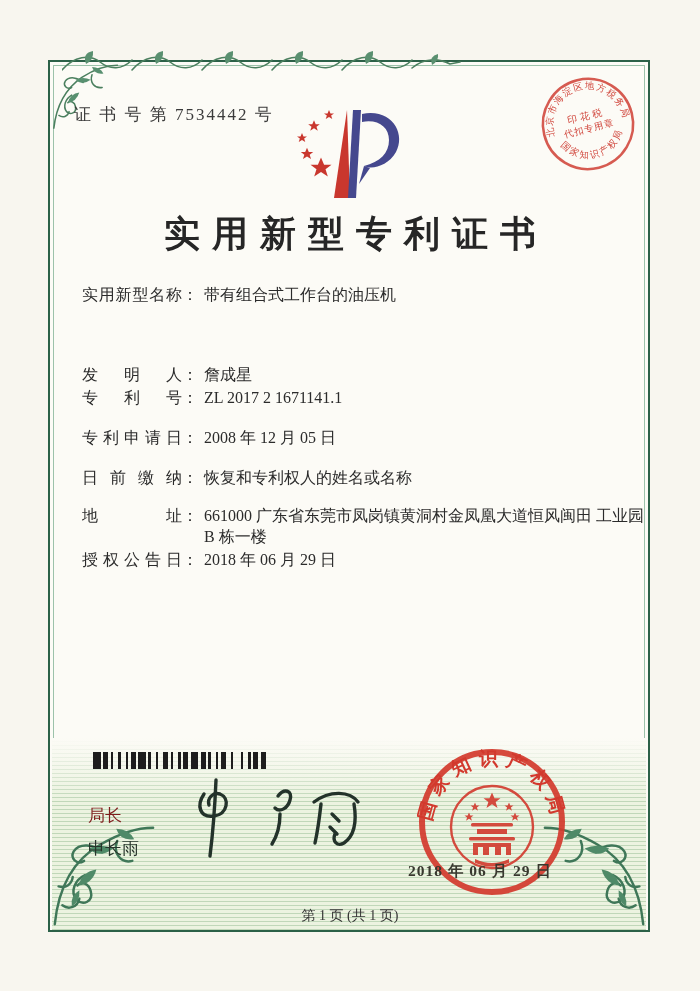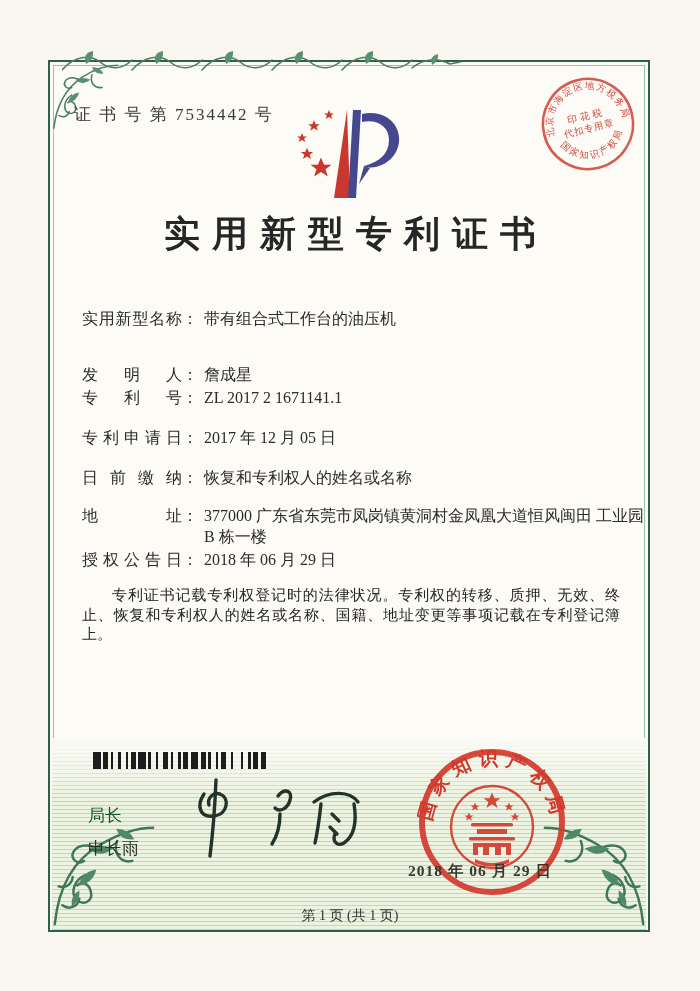--- a/index.html
+++ b/index.html
@@ -49,21 +49,21 @@
   .bodytext{
     left:82px;top:586px;width:538px;font-size:15px;line-height:19.5px;
     text-align:justify;color:#262626;
   }
   .bodytext p{margin:0;text-indent:2em;}
   
   .barcode{left:93px;top:752px;width:180px;height:17px;display:flex;overflow:hidden;}
   .barcode .bar{background:#1d1d1d;flex:none;height:100%;}
   .barcode .sp{flex:none;height:100%;}
   
-  .sig-title{left:88px;top:804px;font-size:17px;color:#14532d;font-family:"Liberation Sans","DejaVu Sans",sans-serif;}
+  .sig-title{left:88px;top:804px;font-size:17px;color:#7f1d1d;font-family:"Liberation Sans","DejaVu Sans",sans-serif;}
   .sig-name{left:88px;top:837px;font-size:17px;color:#27342b;font-family:"Liberation Sans","DejaVu Sans",sans-serif;}
   .sig-script{left:182px;top:772px;}
   
   .office-seal{left:417px;top:747px;}
   .seal-date{
     left:408px;top:861px;font-size:15.5px;letter-spacing:1px;color:#38382f;
     z-index:6;font-weight:bold;
   }
   .tax-seal{left:539px;top:75px;transform:rotate(-14deg);}
   
@@ -177,44 +177,43 @@
       <use href="#st" transform="translate(17,48) scale(0.62)"></use>
       <use href="#st" transform="translate(12,32) scale(0.5)"></use>
       <use href="#st" transform="translate(24,20) scale(0.58)"></use>
       <use href="#st" transform="translate(39,9) scale(0.5)"></use>
     </g>
   </svg>
 </div>
 
 <div class="abs title">实用新型专利证书</div>
 
-<div class="abs frow" style="top:308px;">
+<div class="abs frow" style="top:284px;">
   <span class="flabel">实用新型名称</span><span class="fcolon">：</span><span class="fvalue">带有组合式工作台的油压机</span>
 </div>
 <div class="abs frow" style="top:364px;">
   <span class="flabel">发明人</span><span class="fcolon">：</span><span class="fvalue">詹成星</span>
 </div>
 <div class="abs frow" style="top:387px;">
   <span class="flabel">专利号</span><span class="fcolon">：</span><span class="fvalue">ZL 2017 2 1671141.1</span>
 </div>
 <div class="abs frow" style="top:427px;">
-  <span class="flabel">专利申请日</span><span class="fcolon">：</span><span class="fvalue">2017 年 12 月 05 日</span>
+  <span class="flabel">专利申请日</span><span class="fcolon">：</span><span class="fvalue">2008 年 12 月 05 日</span>
 </div>
 <div class="abs frow" style="top:467px;">
   <span class="flabel">日前缴纳</span><span class="fcolon">：</span><span class="fvalue">恢复和专利权人的姓名或名称</span>
 </div>
 <div class="abs frow" style="top:505px;">
-  <span class="flabel">地址</span><span class="fcolon">：</span><span class="fvalue wrap">377000 广东省东莞市凤岗镇黄洞村金凤凰大道恒风闽田 工业园 B 栋一楼</span>
+  <span class="flabel">地址</span><span class="fcolon">：</span><span class="fvalue wrap">661000 广东省东莞市凤岗镇黄洞村金凤凰大道恒风闽田 工业园 B 栋一楼</span>
 </div>
 <div class="abs frow" style="top:549px;width:560px;">
   <span class="flabel">授权公告日</span><span class="fcolon">：</span><span class="fvalue">2018 年 06 月 29 日</span>
 </div>
 
 <div class="abs bodytext">
-  <p>专利证书记载专利权登记时的法律状况。专利权的转移、质押、无效、终止、恢复和专利权人的姓名或名称、国籍、地址变更等事项记载在专利登记簿上。</p>
 </div>
 
 <div class="abs barcode">
     <div class="bar" style="width: 7.5px;"></div>
     <div class="sp" style="width: 2.5px;"></div>
     <div class="bar" style="width: 5px;"></div>
     <div class="sp" style="width: 2.5px;"></div>
     <div class="bar" style="width: 2.5px;"></div>
     <div class="sp" style="width: 5px;"></div>
     <div class="bar" style="width: 2.5px;"></div>

